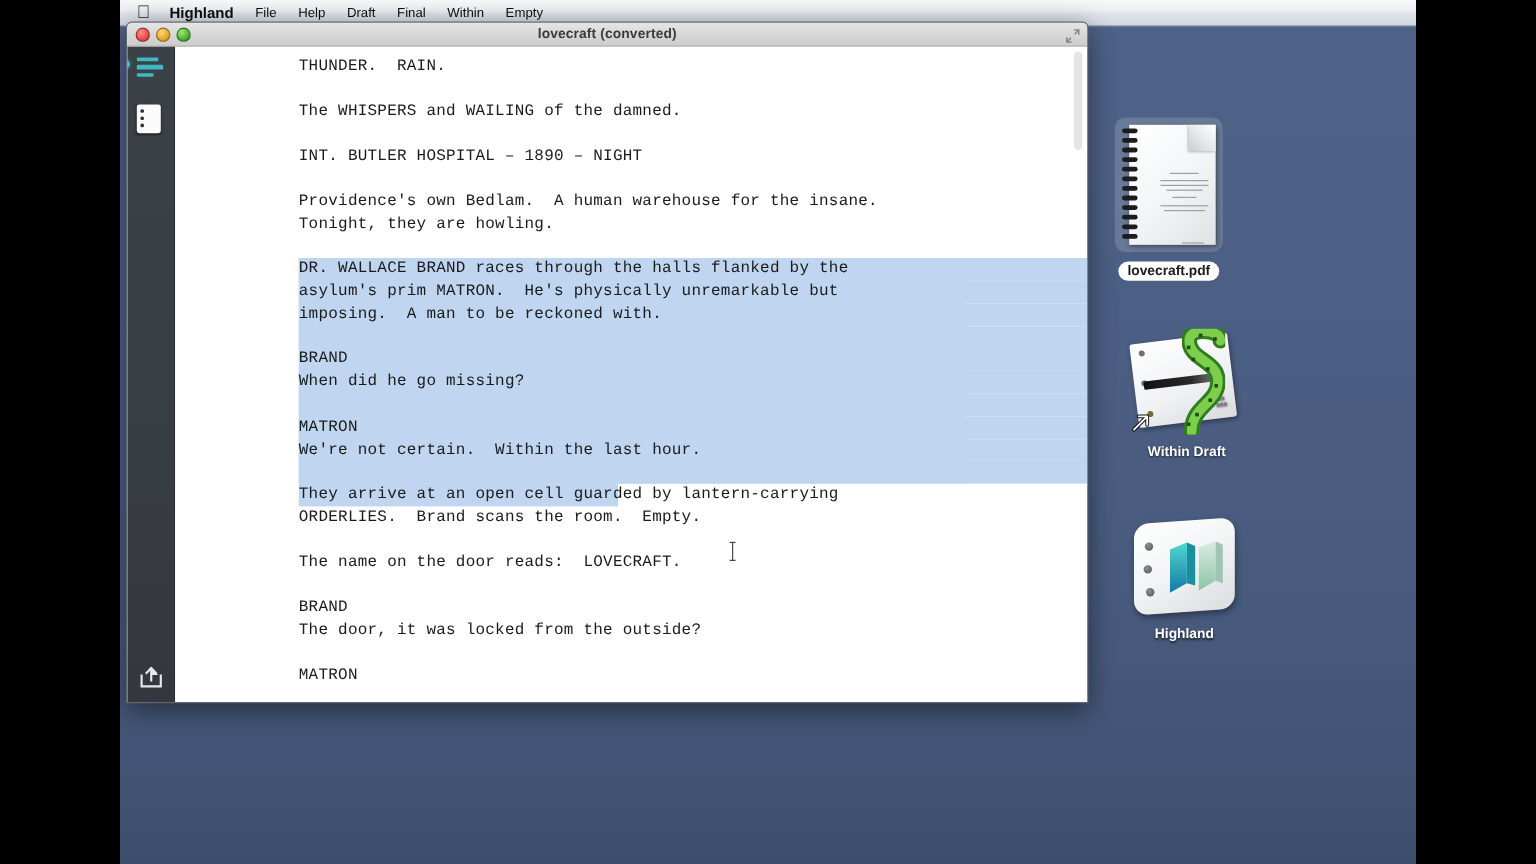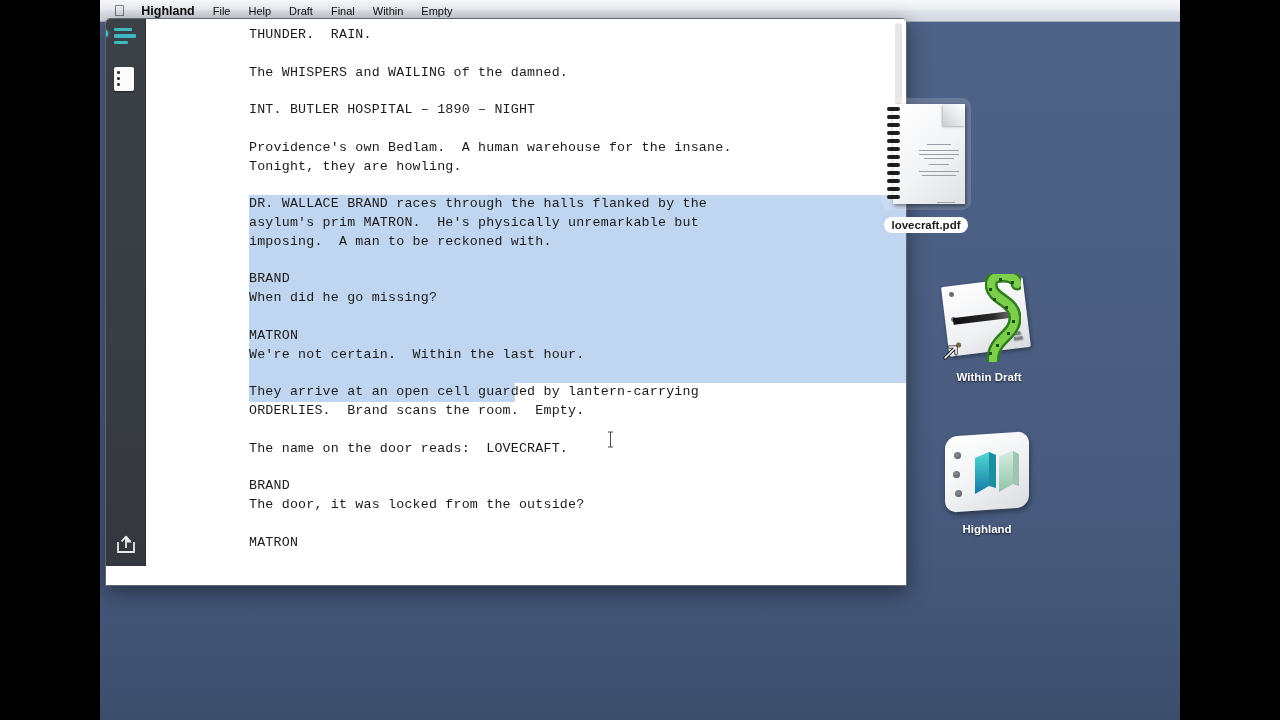--- a/index.html
+++ b/index.html
@@ -203,20 +203,34 @@
       <span class="mitem">File</span>
       <span class="mitem">Help</span>
       <span class="mitem">Draft</span>
       <span class="mitem">Final</span>
       <span class="mitem">Within</span>
       <span class="mitem">Empty</span>
     </div>
 
     <div id="window">
 
+      <div id="titlebar">
+        <div class="lights">
+          <span class="light l-close"></span>
+          <span class="light l-min"></span>
+          <span class="light l-max"></span>
+        </div>
+        <span class="title">lovecraft (converted)</span>
+        <span id="fullscreen-btn">
+          <svg width="12" height="12" viewBox="0 0 12 12">
+            <path d="M7 1h4v4M11 1L7.5 4.5" stroke="#4a4a4a" stroke-width="1.3" fill="none"></path>
+            <path d="M5 11H1V7M1 11l3.5-3.5" stroke="#4a4a4a" stroke-width="1.3" fill="none"></path>
+          </svg>
+        </span>
+      </div>
 
       <div id="winbody">
 
         <div id="sidebar">
           <span id="sb-indicator"></span>
 
           <div class="sb-icon" id="sb-outline">
             <i></i>
               <i></i>
               <i></i>
@@ -247,21 +261,21 @@
             <svg width="7" height="17" viewBox="0 0 7 17">
               <path d="M1 1h5M3.5 1v15M1 16h5" stroke="#2b2b2b" stroke-width="1" fill="none"></path>
             </svg>
           </div>
           <div id="vscroll"></div>
         </div>
 
       </div>
     </div>
 
-    <div class="dicon selected" style="left:767px; top:98px;text-decoration:underline;">
+    <div class="dicon selected" style="left:815px; top:98px;text-decoration:underline;">
       <div class="art-wrap">
         <div class="art" id="art-pdf">
           <div class="pdf-paper">
             <div class="pdf-curl"></div>
             <div class="pdf-lines">
               <i style="width:24px;margin-left:8px;"></i>
               <i style="margin-top:5px;"></i>
                 <i></i>
                 <i style="width:30px;margin-left:5px;"></i>
               <i style="width:20px;margin-left:10px;margin-top:5px;"></i>

